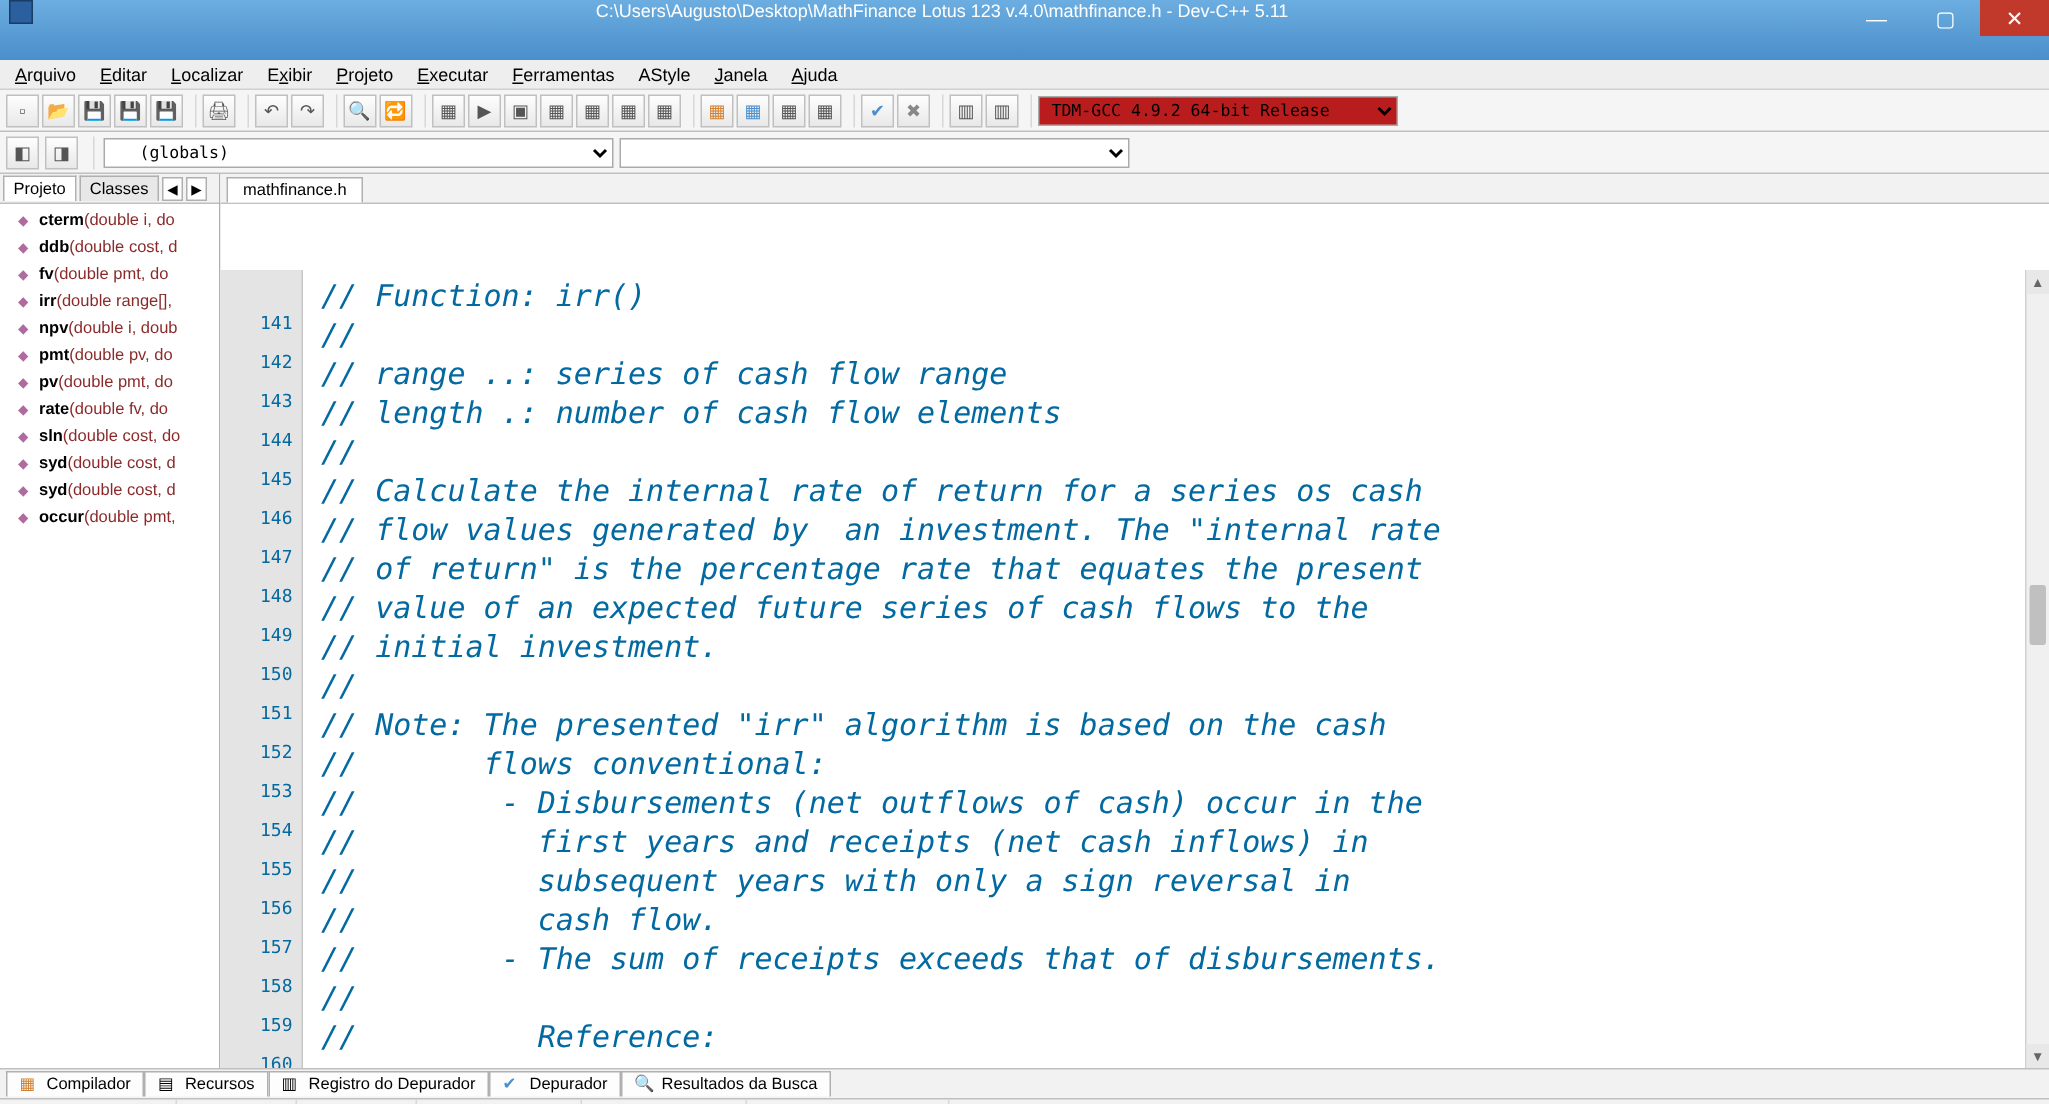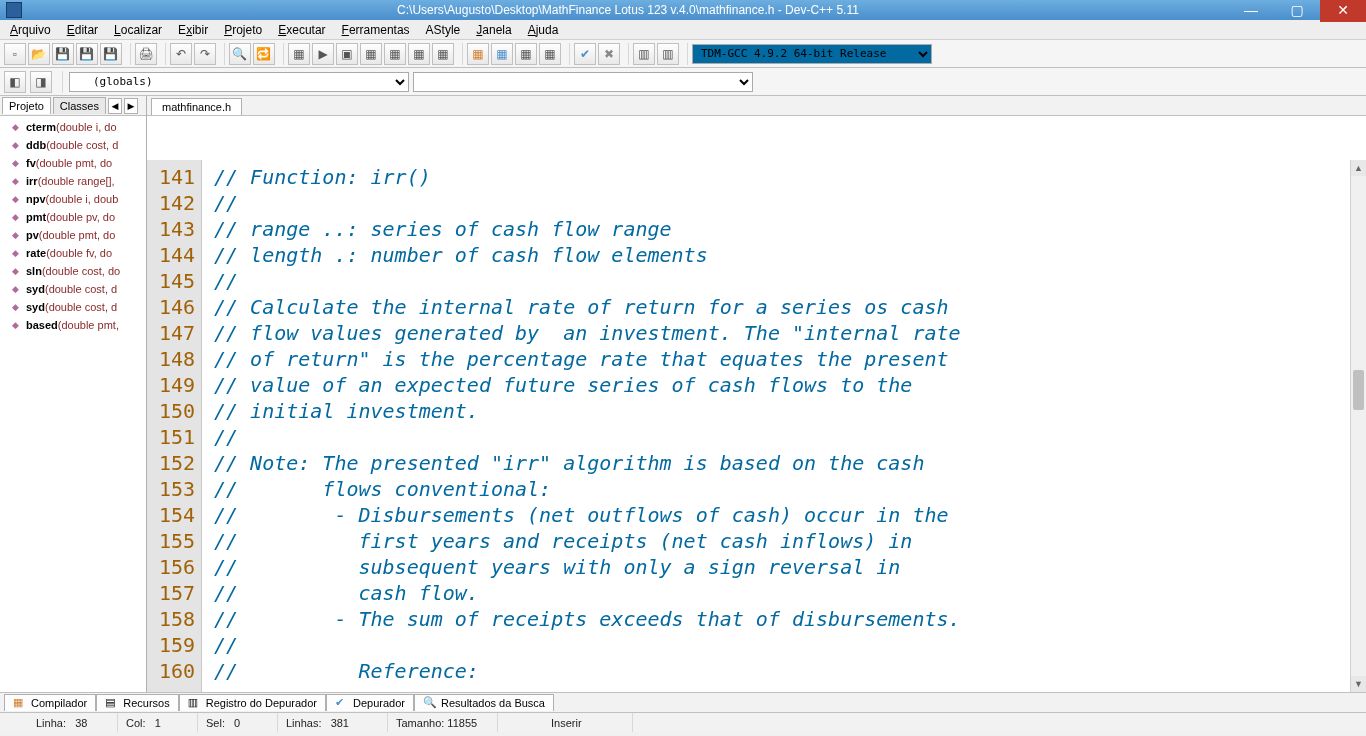--- a/index.html
+++ b/index.html
@@ -1,48 +1,48 @@
 <!DOCTYPE html>
 <html><head>
 <meta charset="utf-8">
 <style>
 * { box-sizing: border-box; margin: 0; padding: 0; }
 html, body { width: 1366px; height: 736px; font-family: "Segoe UI", Tahoma, sans-serif; font-size: 12px; overflow: hidden; background: #f0f0f0; }
-.titlebar { height: 20px; background: linear-gradient(#6caee0,#4a8ecb); display: flex; align-items: center; color: #fff; font-size: 12px; }
+.titlebar { height: 40px; background: linear-gradient(#6caee0,#4a8ecb); display: flex; color: #fff; font-size: 12px; }
 .titlebar .icon { width: 16px; height: 16px; margin: 0 6px; background: #2b5f9e; border: 1px solid #1a3d66; }
 .titlebar .title { flex: 1; text-align: center; color: #fff; font-size: 12px; }
 .winbtns { display: flex; height: 24px; }
 .winbtn { width: 46px; height: 24px; display: flex; align-items: center; justify-content: center; color: #fff; font-size: 14px; }
 .winbtn.close { background: #c0392b; }
 .menubar { height: 20px; background: #eeeeee; display: flex; align-items: center; padding: 0 4px; gap: 4px; border-bottom: 1px solid #d0d0d0;}
 .menuitem { padding: 2px 6px; color: #000; font-size: 12px; cursor: default; }
 .menuitem span.u { text-decoration: underline; }
 .toolbar { height: 28px; background: #f5f5f5; border-bottom: 1px solid #c0c0c0; display: flex; align-items: center; padding: 0 4px; gap: 2px; }
 .tbtn { width: 22px; height: 22px; border: 1px solid #c0c0c0; background: linear-gradient(#fefefe,#e8e8e8); display: flex; align-items: center; justify-content: center; font-size: 12px; color: #555; }
 .tsep { width: 5px; height: 22px; border-right: 1px solid #d8d8d8; margin: 0 2px; }
-.compiler-dd { height: 20px; border: 1px solid #aaa; background: #0369a1; padding: 0 4px; font-family: monospace; font-size: 11px; min-width: 240px; }
+.compiler-dd { height: 20px; border: 1px solid #aaa; background: #b91c1c; padding: 0 4px; font-family: monospace; font-size: 11px; min-width: 240px; }
 .row2 { height: 28px; background: #f5f5f5; border-bottom: 1px solid #c0c0c0; display: flex; align-items: center; padding: 0 4px; gap: 4px;}
 .globals-dd { height: 20px; border: 1px solid #aaa; background: #fff; padding: 0 19px; font-family: monospace; font-size: 11px; width: 340px; }
 .empty-dd { height: 20px; border: 1px solid #aaa; background: #fff; width: 340px; }
 .mainsplit { display: flex; height: calc(736px - 24px - 20px - 28px - 28px - 20px - 20px); }
 .leftpanel { width: 147px; border-right: 1px solid #b0b0b0; background: #fff; display:flex; flex-direction: column;}
 .lefttabs { height: 20px; background: #f2f2f2; border-bottom: 1px solid #c0c0c0; display: flex; align-items: center; font-size: 11px;}
 .lefttab { padding: 2px 6px; border: 1px solid #b0b0b0; background: #fff; margin-left: 2px; border-bottom: none;}
 .lefttab.sel { background: #e8e8e8; }
 .navarrow { width: 14px; height: 16px; border: 1px solid #b0b0b0; background: #fff; display:flex; align-items:center; justify-content:center; font-size:9px; margin-left:2px;}
 .classlist { flex:1; overflow:hidden; padding: 2px 0 0 2px; font-size:11px;}
 .classitem { display:flex; align-items:center; height: 18px; white-space:nowrap; overflow:hidden;}
 .bullet { width:10px; height:10px; display:inline-block; color:#b06b9e; margin:0 4px 0 10px; font-size:9px;}
 .fnname { color:#000; font-weight: bold; }
 .fnsig { color:#8a2a2a; }
 .editorpanel { flex:1; display:flex; flex-direction:column; background:#fff;gap:44px;}
 .edtabs { height: 20px; background: #f2f2f2; border-bottom: 1px solid #c0c0c0; display:flex; align-items:flex-end; padding-left:4px;}
 .edtab { padding: 2px 10px; border: 1px solid #b0b0b0; border-bottom:none; background:#fff; font-size:11px;}
 .codewrap { flex:1; display:flex; overflow:hidden; position:relative;}
-.gutter { width: 55px; background:#e4e4e4; border-right:1px solid #c8c8c8; font-family: "Consolas", monospace; font-size: 20px; color:#a16207; text-align:right; padding-right:6px; padding-top:4px; line-height:26px;}
+.gutter { width: 55px; background:#e4e4e4; border-right:1px solid #c8c8c8; font-family: "Consolas", monospace; font-size: 12px; color:#0369a1; text-align:right; padding-right:6px; padding-top:22px; line-height:26px;}
 .code { flex:1; font-family: "Consolas", monospace; font-size: 20px; font-style: italic; color:#0369a1; padding-left:12px; padding-top:4px; line-height:26px; white-space:pre;}
 .vscroll { width:16px; background:#f0f0f0; border-left:1px solid #d0d0d0; position:relative;}
 .vscroll .thumb { position:absolute; left:2px; right:2px; top:210px; height:40px; background:#c0c0c0; border-radius:2px;}
 .vscroll .arrow { position:absolute; left:0; right:0; height:16px; background:#e8e8e8; display:flex; align-items:center; justify-content:center; font-size:9px; color:#666;}
 .vscroll .arrow.up{top:0;} .vscroll .arrow.dn{bottom:0;}
 .bottomtabs { height:20px; background:#f2f2f2; border-top:1px solid #c0c0c0; display:flex; align-items:center; padding:0 4px; gap:0; font-size:11px;}
 .btab { display:flex; align-items:center; gap:4px; padding:1px 8px; border:1px solid #b0b0b0; background:#fdfdfd; border-bottom:none; margin-right:0;}
 .bicon { width:14px; height:14px; display:inline-block; }
 .statusbar { height:20px; background:#f2f2f2; border-top:1px solid #c0c0c0; display:flex; align-items:center; font-size:11px; color:#222;padding-left:28px;}
 .stat { padding: 0 8px; border-right: 1px solid #d8d8d8; height:100%; display:flex; align-items:center; white-space:pre;}
@@ -181,21 +181,21 @@
           <span class="fnname">syd</span>
           <span class="fnsig"> (double cost, d</span>
         </div>
         <div class="classitem">
           <span class="bullet">◆</span>
           <span class="fnname">syd</span>
           <span class="fnsig"> (double cost, d</span>
         </div>
         <div class="classitem">
           <span class="bullet">◆</span>
-          <span class="fnname">based</span>
+          <span class="fnname">occur</span>
           <span class="fnsig"> (double pmt,</span>
         </div>
       </div>
   </div>
 
   <div class="editorpanel">
     <div class="edtabs">
       <div class="edtab">mathfinance.h</div>
     </div>
     <div class="codewrap">

